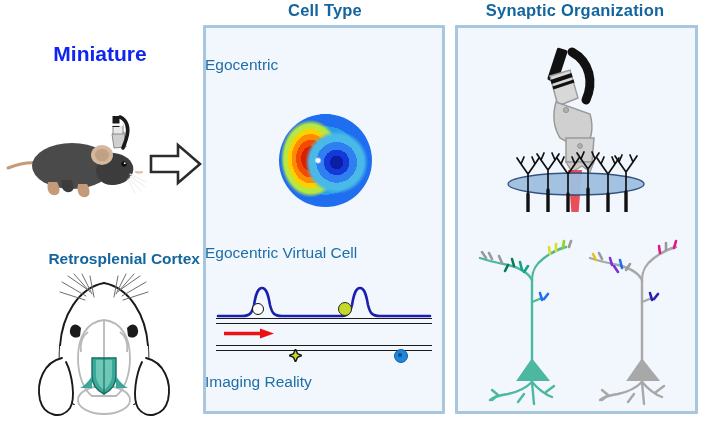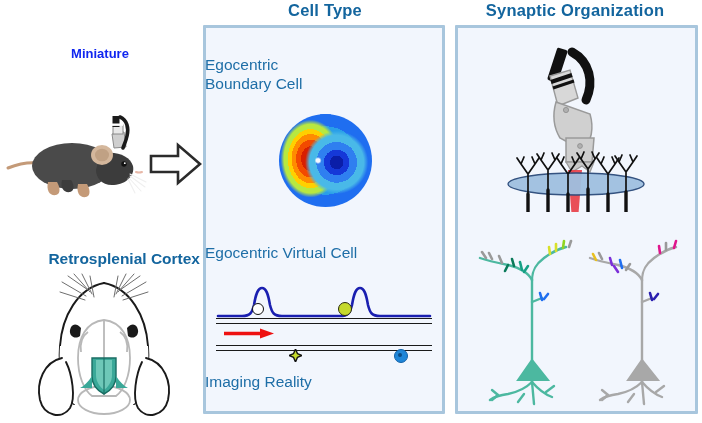--- a/index.html
+++ b/index.html
@@ -10,21 +10,21 @@
   .col-header{
     position:absolute;text-align:center;font-weight:bold;font-size:16.5px;
     color:#13659e;letter-spacing:.2px;white-space:nowrap;
   }
   #hdr-cell{left:205px;top:1px;width:240px;}
   #hdr-syn{left:452px;top:1px;width:246px;}
 
   
   #lbl-imaging{
     position:absolute;left:0px;top:44px;width:200px;text-align:center;
-    font-weight:bold;font-size:13px;color:#1026f0;line-height:19px;
+    font-weight:bold;font-size:21px;color:#1026f0;line-height:19px;
   }
   #lbl-rsc{
     position:absolute;left:0px;top:250px;width:200px;text-align:right;
     font-weight:bold;font-size:15.5px;color:#13659e;
   }
 
   
   .panel{
     position:absolute;background:#f2f6fd;border:3px solid #a8c6dd;
     box-sizing:border-box;border-radius:1px;
@@ -157,21 +157,20 @@
   <path d="M78 88 L94 88 L94 103 C94 110 90 115 86 118 C82 115 78 110 78 103 Z" fill="#6ec8b8" stroke="none"></path>
   <path d="M86 86 L86 121" stroke="#1a6e64" stroke-width="1.2"></path>
   <path d="M74 104 C70 110 66 114 62 116 L74 116 Z" fill="#3aa898"></path>
   <path d="M98 104 C102 110 106 114 110 116 L98 116 Z" fill="#3aa898"></path>
 </svg>
 
 <div class="panel" id="panel-cell"></div>
 
 <div class="panel-txt" id="txt-ebc">
   <div>Egocentric</div>
-  <div>Boundary Cell</div>
 </div>
 
 <div id="ratemap">
   <div class="rm-tab"></div>
 </div>
 
 <div class="panel-txt" id="txt-elc">Egocentric Virtual Cell</div>
 
 <div id="vr">
   <svg style="position:absolute;left:0;top:0;width:216px;height:36px" viewBox="0 0 216 36">

